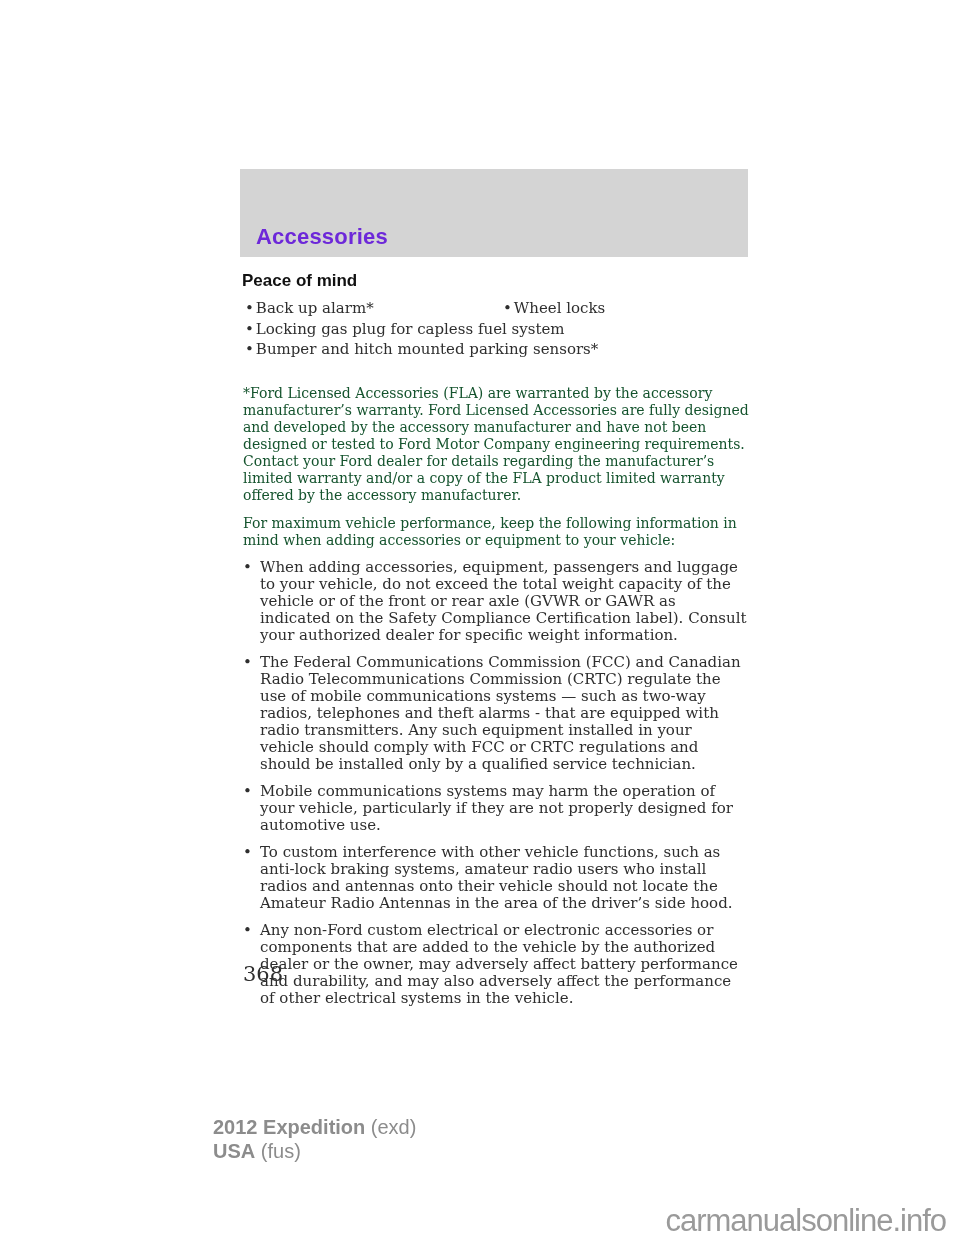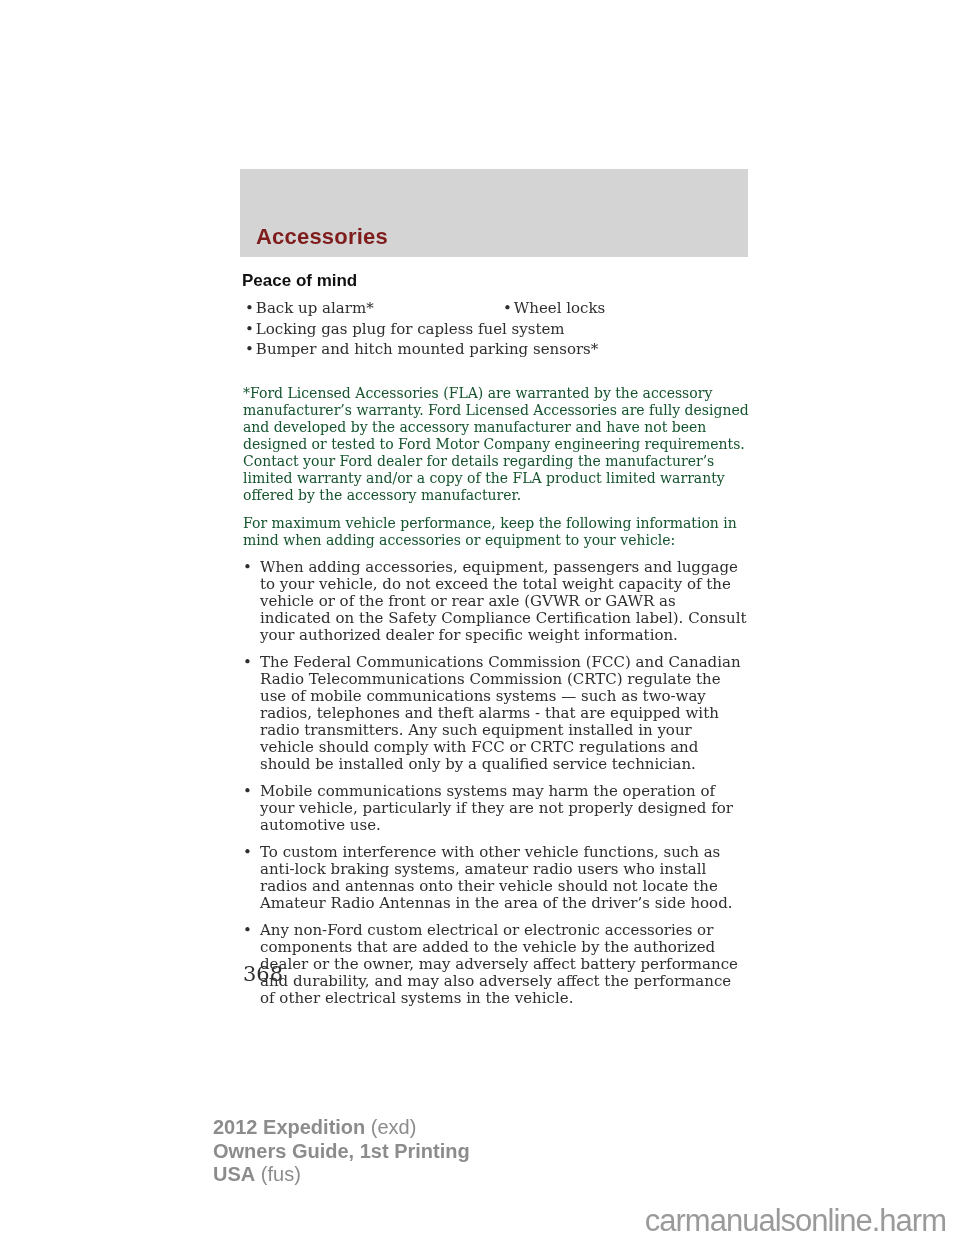--- a/index.html
+++ b/index.html
@@ -24,21 +24,21 @@
     height:88px;
     background:#d4d4d4;
     display:flex;
     align-items:flex-end;
     padding:0 0 7px 16px;
   }
   .header-title {
     font-family:"Liberation Sans", sans-serif;
     font-weight:bold;
     font-size:22px;
-    color:#7f1d1d;
+    color:#6d28d9;
     letter-spacing:0.2px;
   }
   .section-heading {
     font-family:"Liberation Sans", sans-serif;
     font-weight:bold;
     font-size:17px;
     color:#111111;
     margin:14px 0 7px 2px;
   }
   .acc-grid { margin-left:5px; }
@@ -148,19 +148,18 @@
         <span class="info-text">Any non-Ford custom electrical or electronic accessories or components that are added to the vehicle by the authorized dealer or the owner, may adversely affect battery performance and durability, and may also adversely affect the performance of other electrical systems in the vehicle.</span>
       </div>
     </div>
 
   </div>
 
   <div class="page-number">368</div>
 
   <div class="print-footer">
     <div><span class="b">2012 Expedition</span><span> (exd)</span></div>
-    <div><span class="b">Owners Guide, 1st Printing</span></div>
     <div><span class="b">USA</span><span> (fus)</span></div>
   </div>
 
-  <div class="watermark">carmanualsonline.harm</div>
+  <div class="watermark">carmanualsonline.info</div>
 
 </div>
 
 </body></html>

